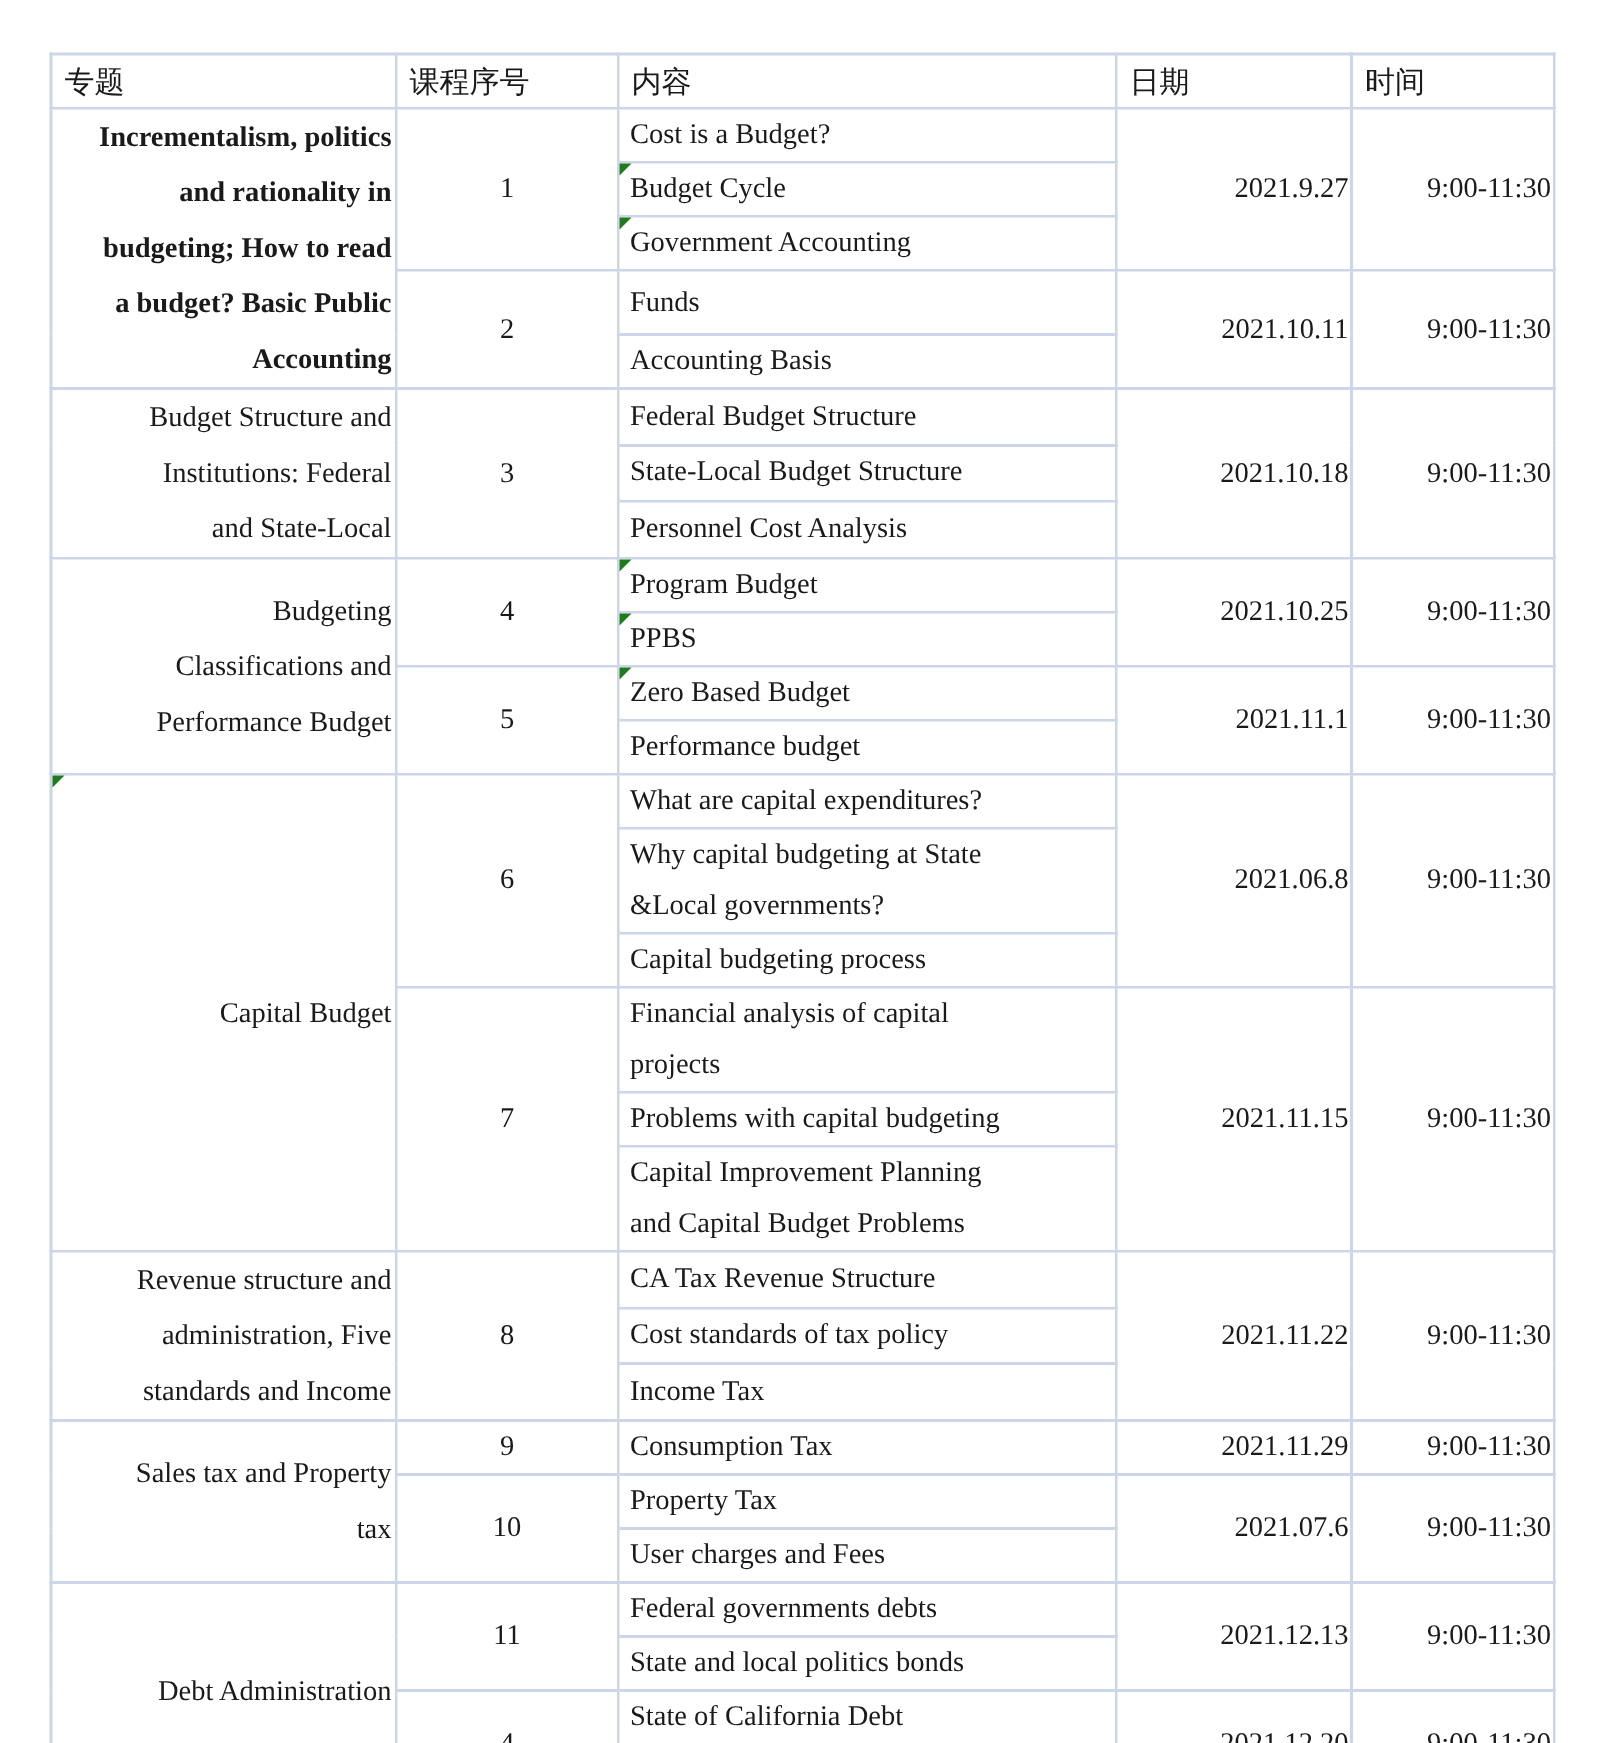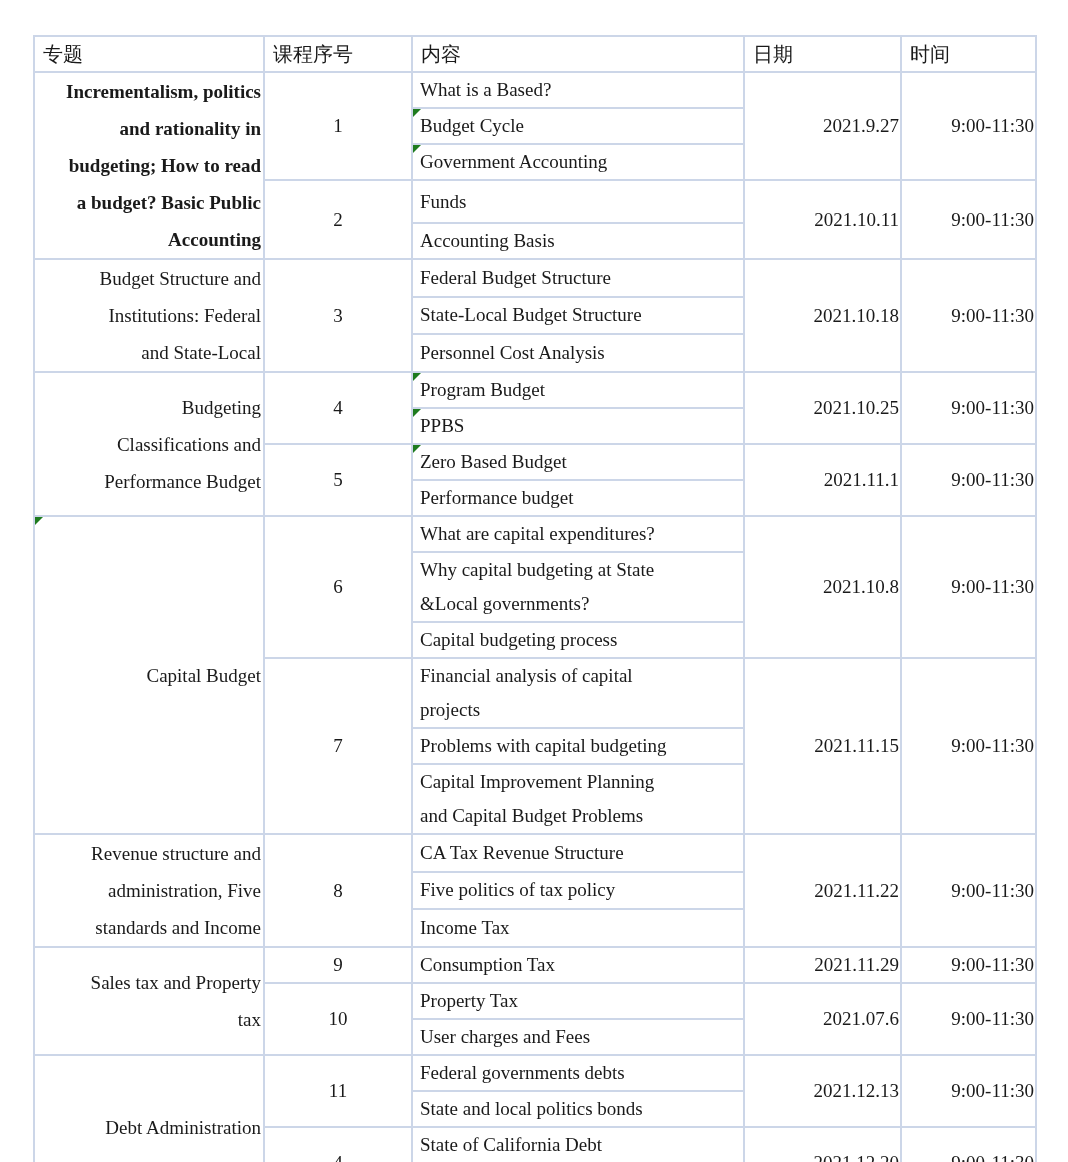--- a/index.html
+++ b/index.html
@@ -82,21 +82,21 @@
       </tr>
     </thead>
     <tbody id="tbody">
         <tr>
           <td rowspan="5" class="topic bold"><span>Incrementalism, politics
 and rationality in
 budgeting; How to read
 a budget? Basic Public
 Accounting</span></td>
           <td rowspan="3" class="num"><span>1</span></td>
-          <td class="content"><span>What is a Based?</span></td>
+          <td class="content"><span>Cost is a Budget?</span></td>
           <td rowspan="3" class="center"><span>2021.9.27</span></td>
           <td rowspan="3" class="center"><span>9:00-11:30</span></td>
         </tr>
         <tr>
           <td class="content"><span class="marker"></span><span>Budget Cycle</span></td>
         </tr>
         <tr>
           <td class="content"><span class="marker"></span><span>Government Accounting</span></td>
         </tr>
         <tr>
@@ -141,21 +141,21 @@
           <td rowspan="2" class="center"><span>2021.11.1</span></td>
           <td rowspan="2" class="center"><span>9:00-11:30</span></td>
         </tr>
         <tr>
           <td class="content"><span>Performance budget</span></td>
         </tr>
         <tr>
           <td rowspan="6" class="topic"><span class="marker"></span><span>Capital Budget</span></td>
           <td rowspan="3" class="num"><span>6</span></td>
           <td class="content"><span>What are capital expenditures?</span></td>
-          <td rowspan="3" class="center"><span>2021.10.8</span></td>
+          <td rowspan="3" class="center"><span>2021.06.8</span></td>
           <td rowspan="3" class="center"><span>9:00-11:30</span></td>
         </tr>
         <tr>
           <td class="content"><span>Why capital budgeting at State
 &amp;Local governments?</span></td>
         </tr>
         <tr>
           <td class="content"><span>Capital budgeting process</span></td>
         </tr>
         <tr>
@@ -175,21 +175,21 @@
         <tr>
           <td rowspan="3" class="topic"><span>Revenue structure and
 administration, Five
 standards and Income</span></td>
           <td rowspan="3" class="num"><span>8</span></td>
           <td class="content"><span>CA Tax Revenue Structure</span></td>
           <td rowspan="3" class="center"><span>2021.11.22</span></td>
           <td rowspan="3" class="center"><span>9:00-11:30</span></td>
         </tr>
         <tr>
-          <td class="content"><span>Five politics of tax policy</span></td>
+          <td class="content"><span>Cost standards of tax policy</span></td>
         </tr>
         <tr>
           <td class="content"><span>Income Tax</span></td>
         </tr>
         <tr>
           <td rowspan="3" class="topic"><span>Sales tax and Property
 tax</span></td>
           <td rowspan="1" class="num"><span>9</span></td>
           <td class="content"><span>Consumption Tax</span></td>
           <td rowspan="1" class="center"><span>2021.11.29</span></td>

